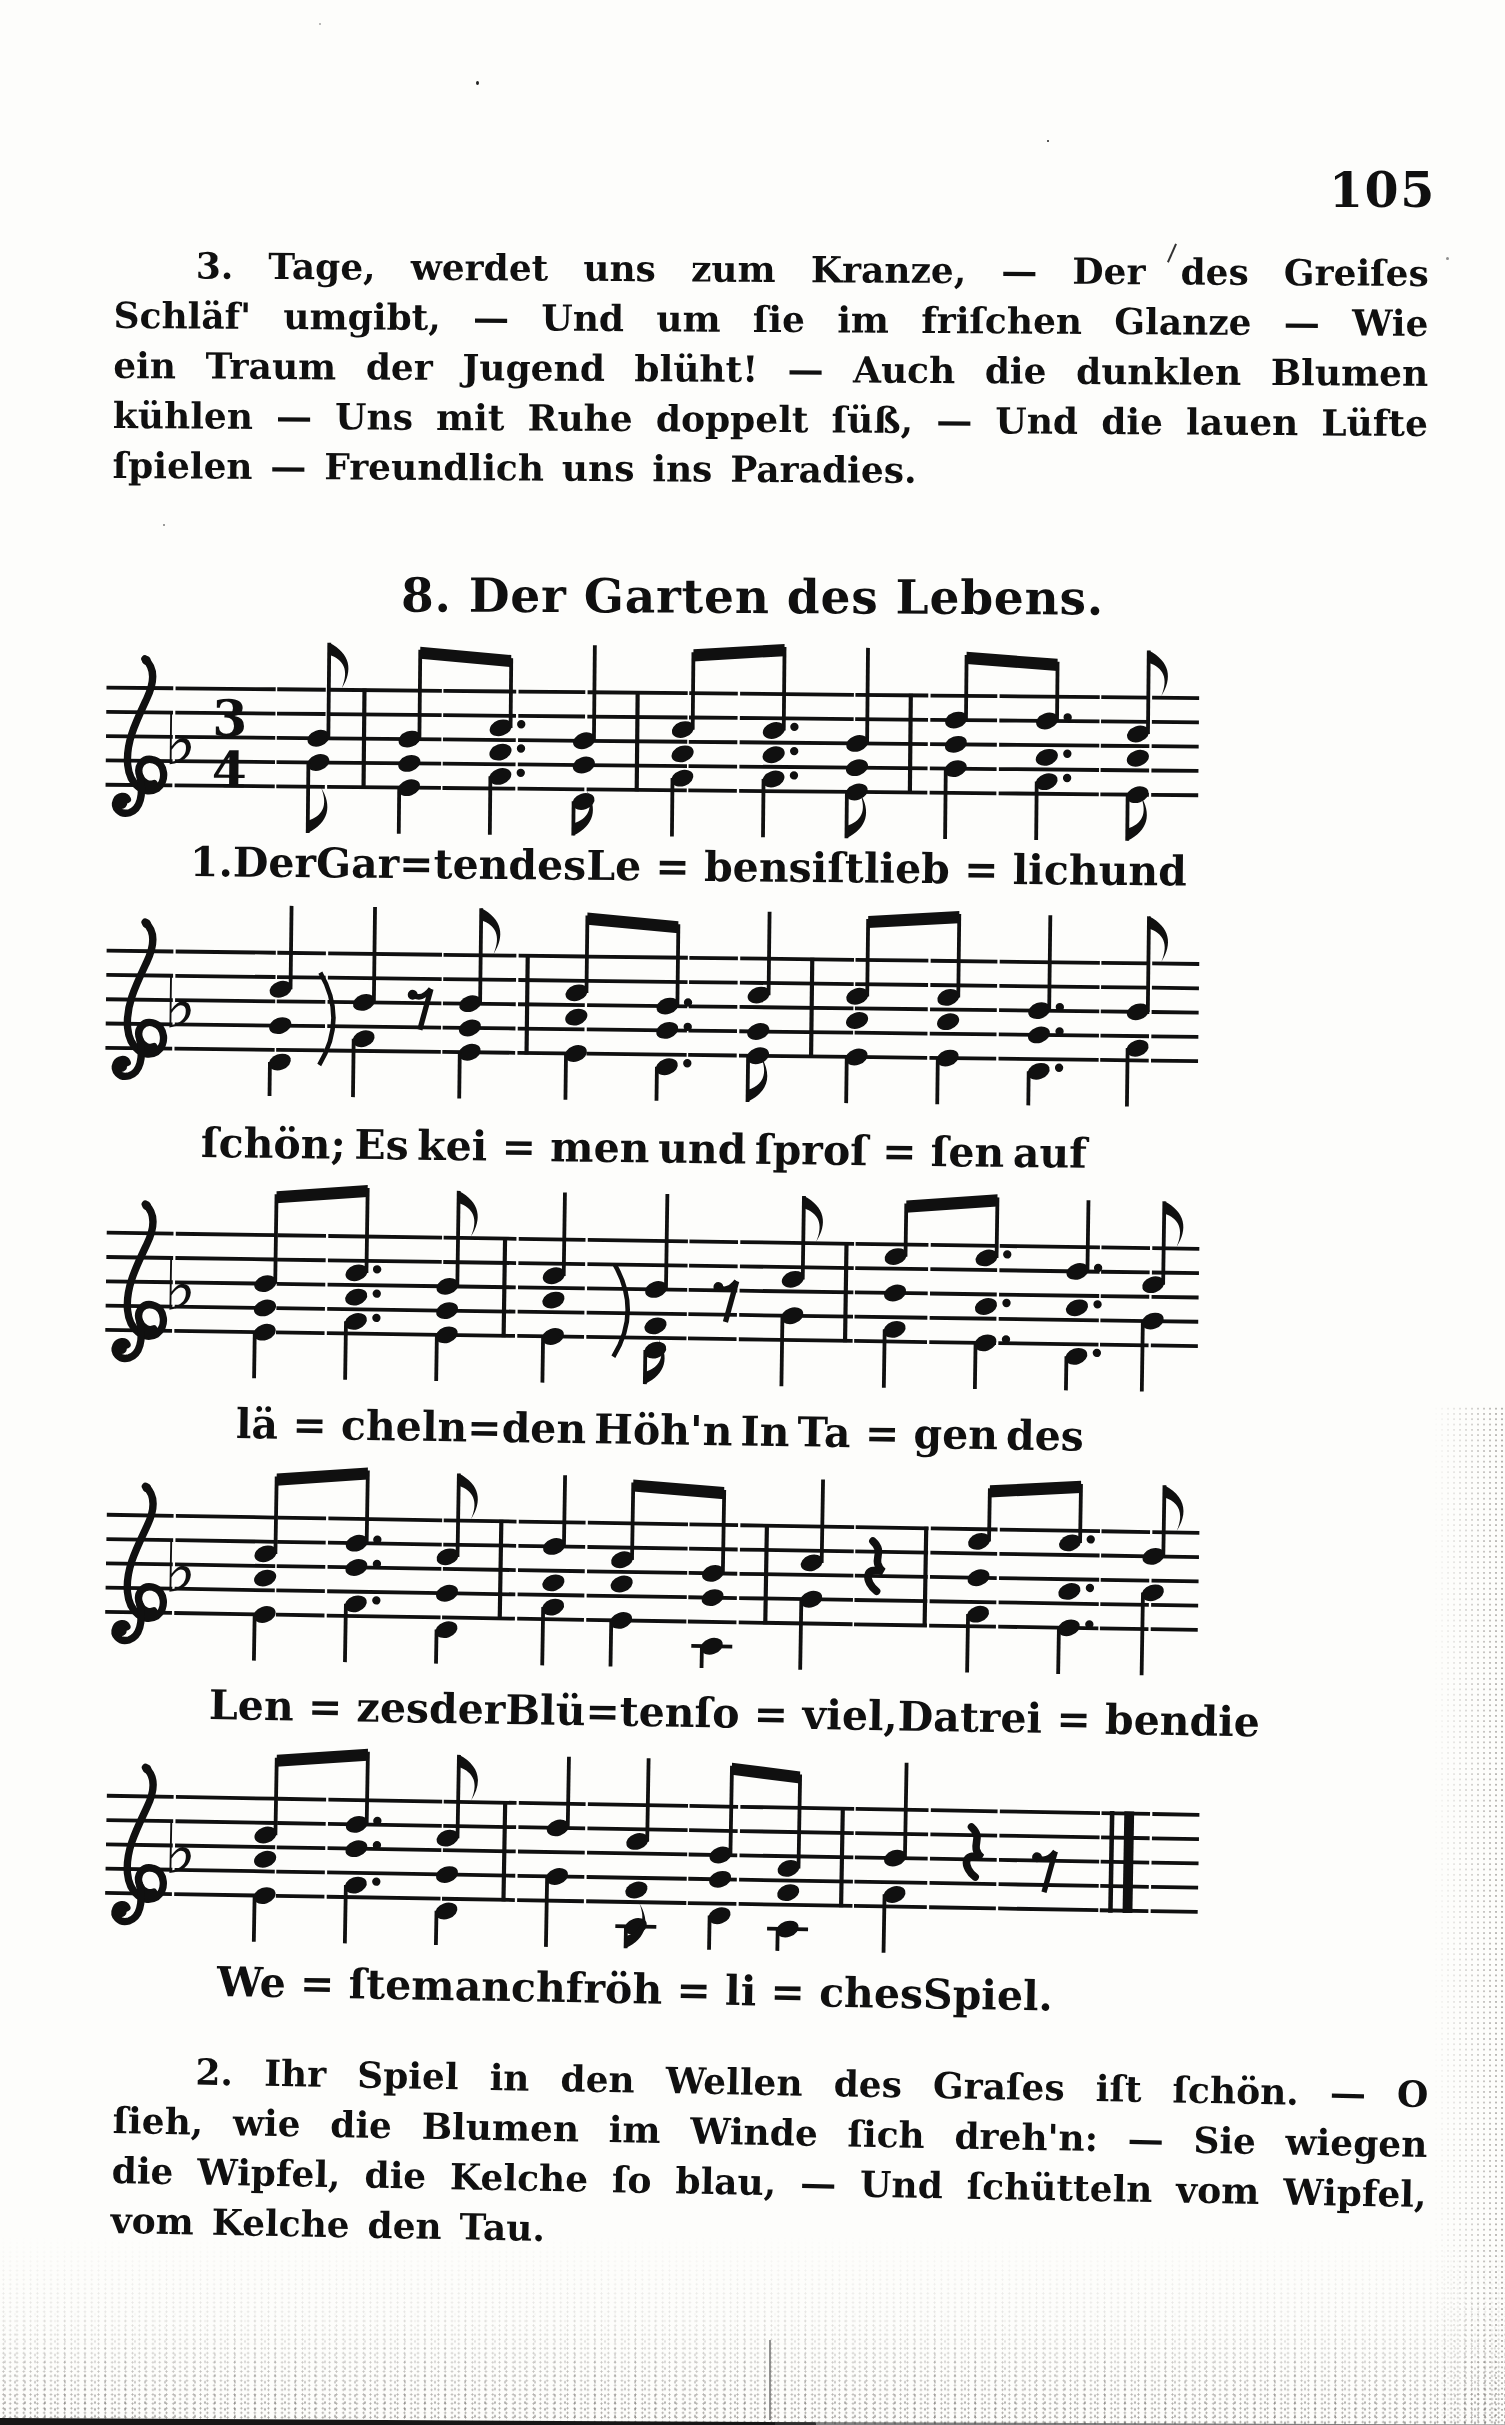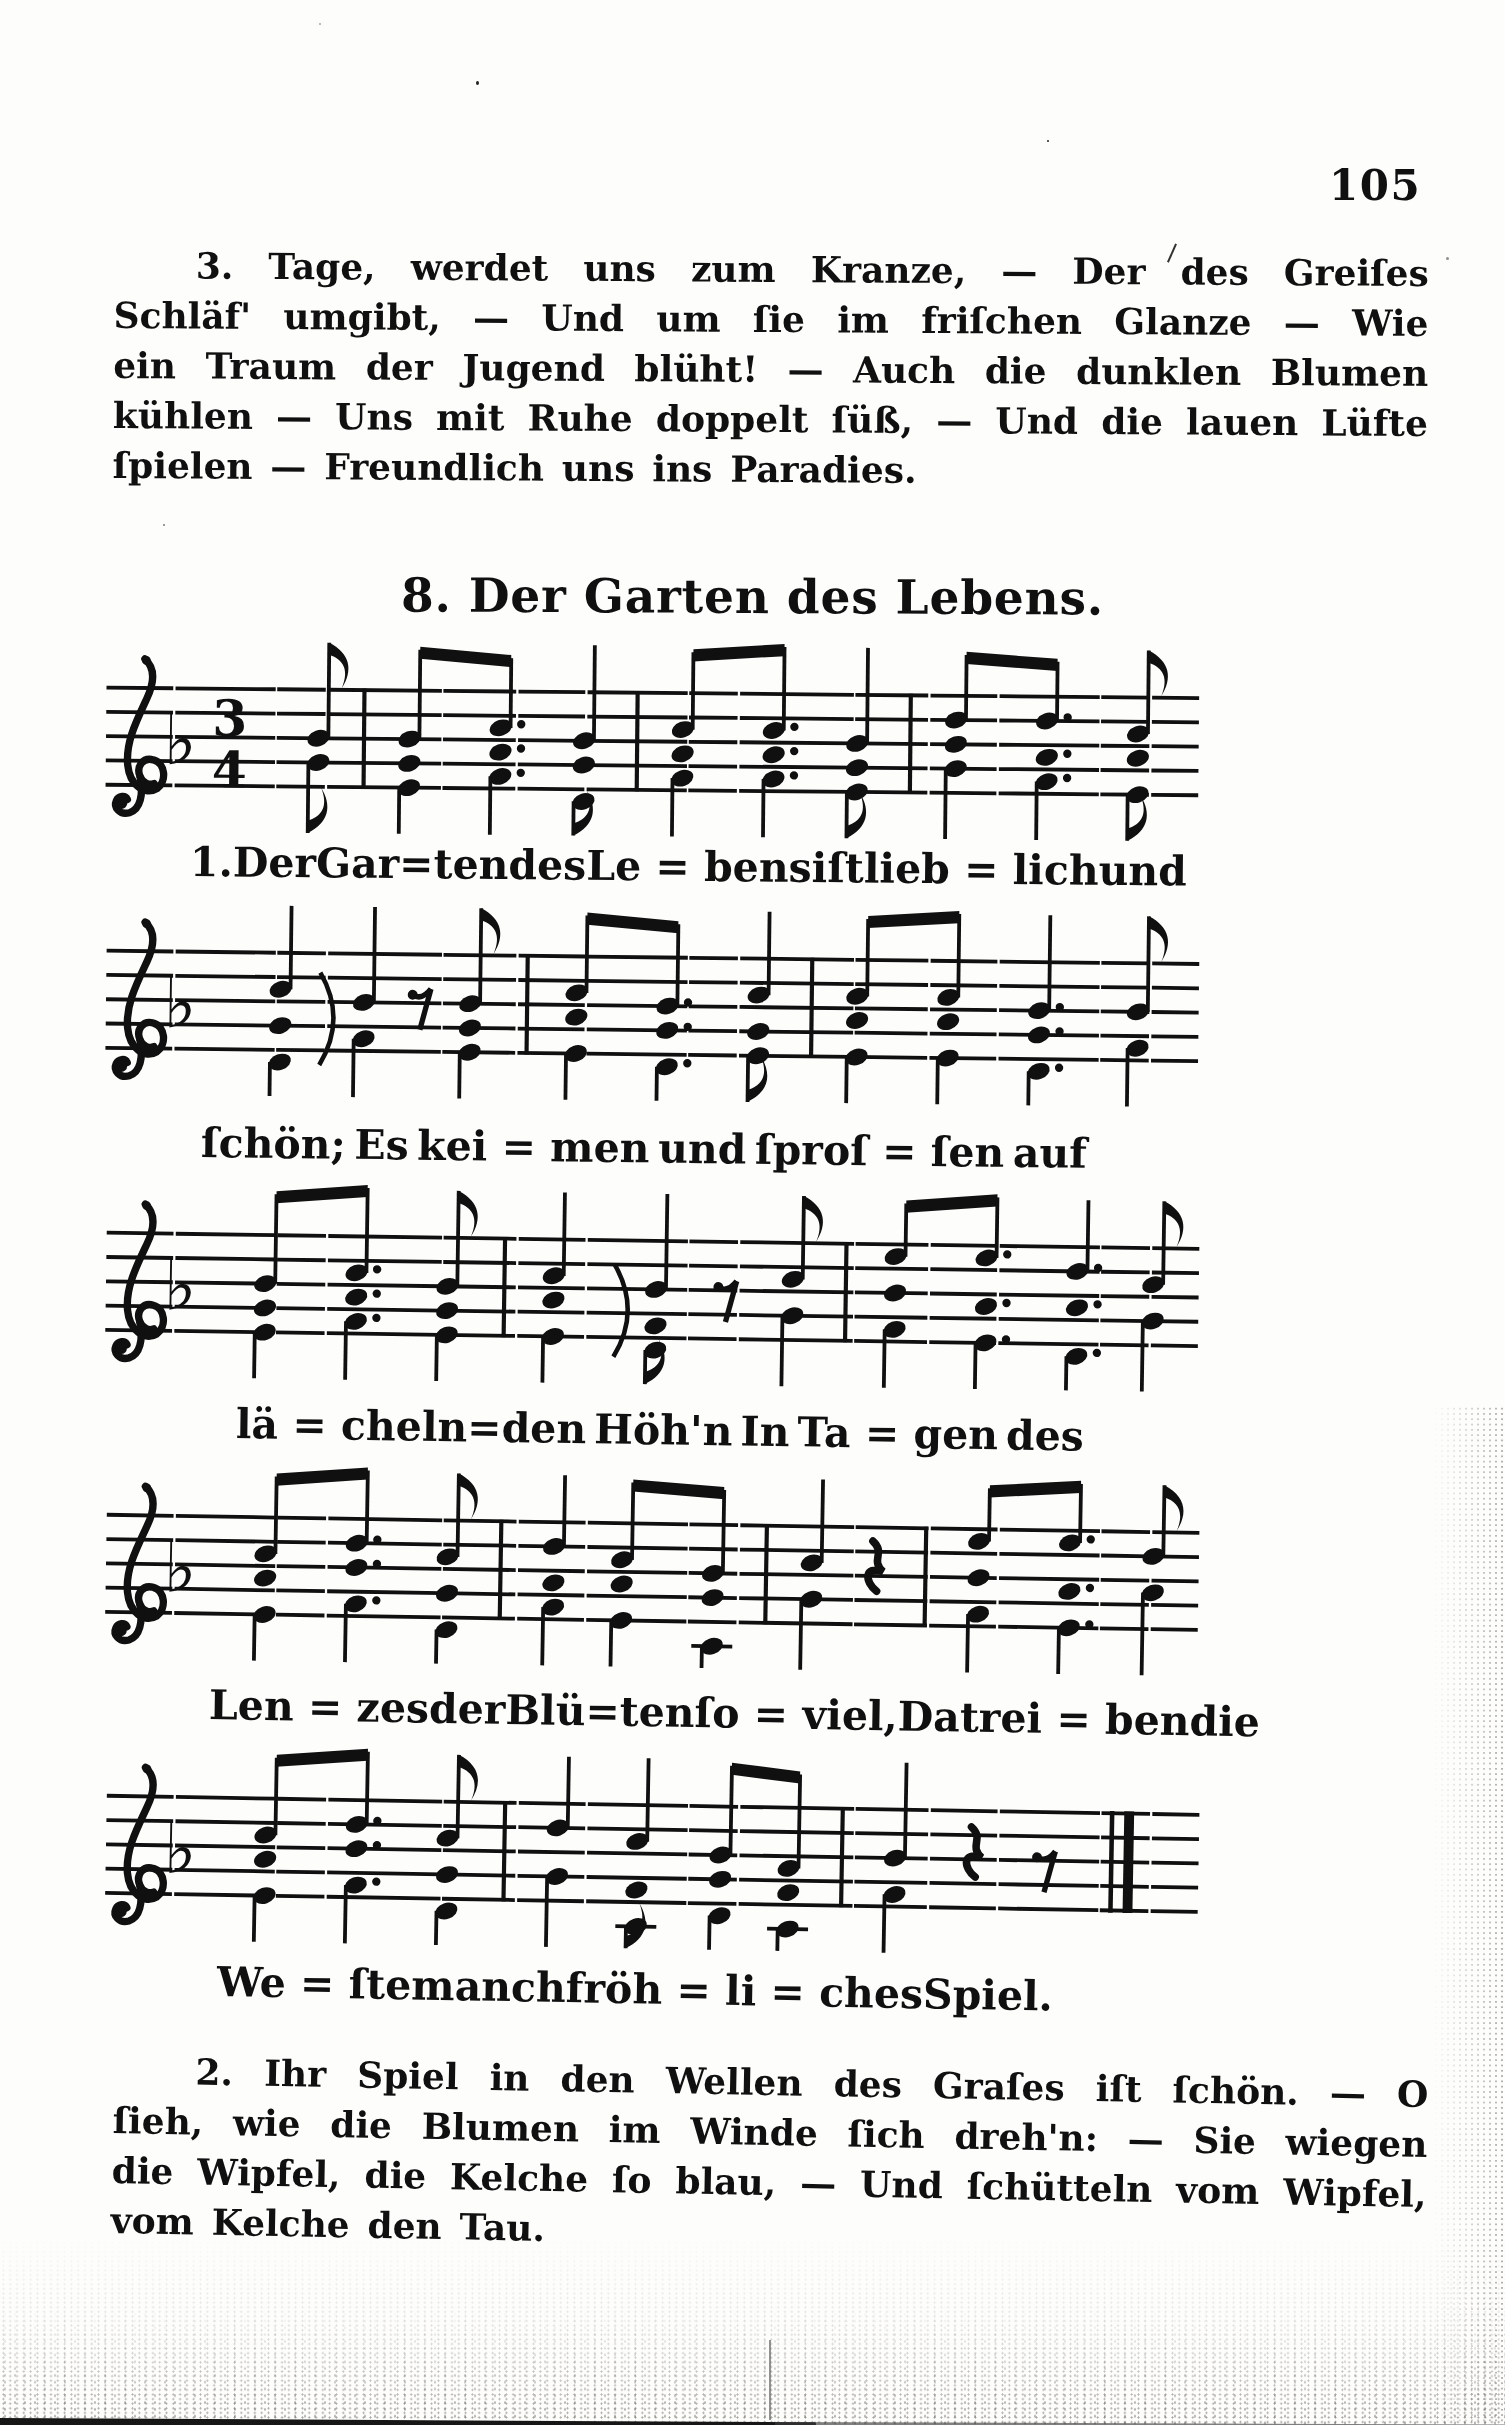--- a/index.html
+++ b/index.html
@@ -1,18 +1,18 @@
 <!DOCTYPE html>
 <html style="font-size:12px"><head>
 <meta charset="utf-8">
 <style>
   html,body{margin:0;padding:0;background:#e8e8e6;}
   .page{position:relative;width:1505px;height:2426px;background:#fdfdfb;overflow:hidden;
         font-family:"DejaVu Serif","Liberation Serif",serif;color:#101010;}
-  .pnum{position:absolute;top:161px;left:1329px;font-size:42px;font-weight:600;letter-spacing:1.5px;}
+  .pnum{position:absolute;top:161px;left:1329px;font-size:49px;font-weight:600;letter-spacing:1.5px;}
   .verse{position:absolute;left:114px;width:1315px;font-size:36px;font-weight:700;line-height:50px;
          transform-origin:left top;}
   .verse3{top:240px;transform:rotate(.35deg);}
   .verse2{top:2045px;transform:rotate(1.05deg);}
   .pline{text-align:justify;text-align-last:justify;word-spacing:5.3px;}
   .pline.first{text-indent:82px;}
   .pline.last{text-align-last:left;}
   .songtitle{position:absolute;top:569px;left:0;right:0;text-align:center;font-size:47px;font-weight:800;
          letter-spacing:0.8px;transform:rotate(.25deg);}
   .mw{position:absolute;left:90px;width:1140px;height:258px;transform-origin:left center;}

